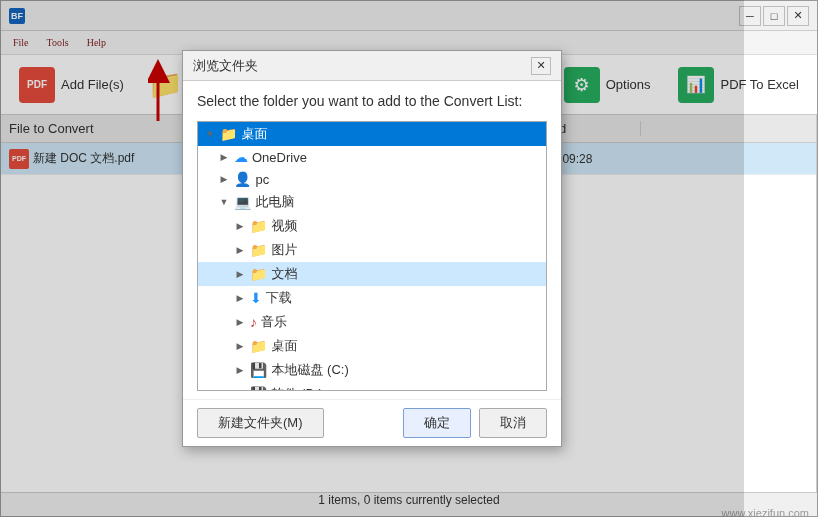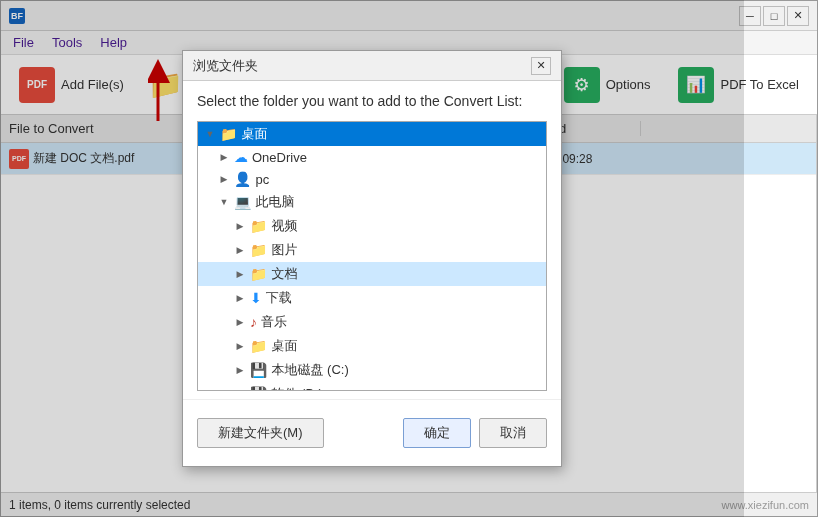--- a/index.html
+++ b/index.html
@@ -76,23 +76,24 @@
       background: #f5f5f5;
       height: 24px;
       display: flex;
       align-items: center;
       padding: 0 4px;
       border-bottom: 1px solid #ddd;
       gap: 2px;
     }
     .menu-item {
       padding: 2px 8px;
-      font-size: 13px;
-      color: #4c1d95;
+      font-size: 10px;
+      color: #7f1d1d;
       cursor: pointer;
+      font-family: Liberation Serif, serif;
     }
 
     
     .toolbar {
       background: #ffffff;
       height: 60px;
       display: flex;
       align-items: center;
       padding: 0 8px;
       border-bottom: 1px solid #ccc;
@@ -233,20 +234,21 @@
     
     .status-bar {
       height: 24px;
       background: #f0f0f0;
       border-top: 1px solid #ccc;
       display: flex;
       align-items: center;
       padding: 0 8px;
       font-size: 12px;
       color: #333;
+      flex-direction: column;
     }
     .watermark {
       margin-left: auto;
       font-size: 11px;
       color: #999;
     }
 
     
     .arrow-overlay {
       position: absolute;
@@ -354,21 +356,21 @@
 
     
     .tree-container::-webkit-scrollbar { width: 12px; }
     .tree-container::-webkit-scrollbar-track { background: #f0f0f0; }
     .tree-container::-webkit-scrollbar-thumb { background: #bbb; border: 1px solid #aaa; }
 
     
     .dialog-buttons {
       display: flex;
       justify-content: space-between;
-      padding: 18px 14px;
+      padding: 8px 14px;
       border-top: 1px solid #eee;
       margin-top: 4px;
     }
     .dialog-btn {
       padding: 5px 20px;
       font-size: 13px;
       border: 1px solid #aaa;
       background: #f0f0f0;
       cursor: pointer;
       border-radius: 2px;

